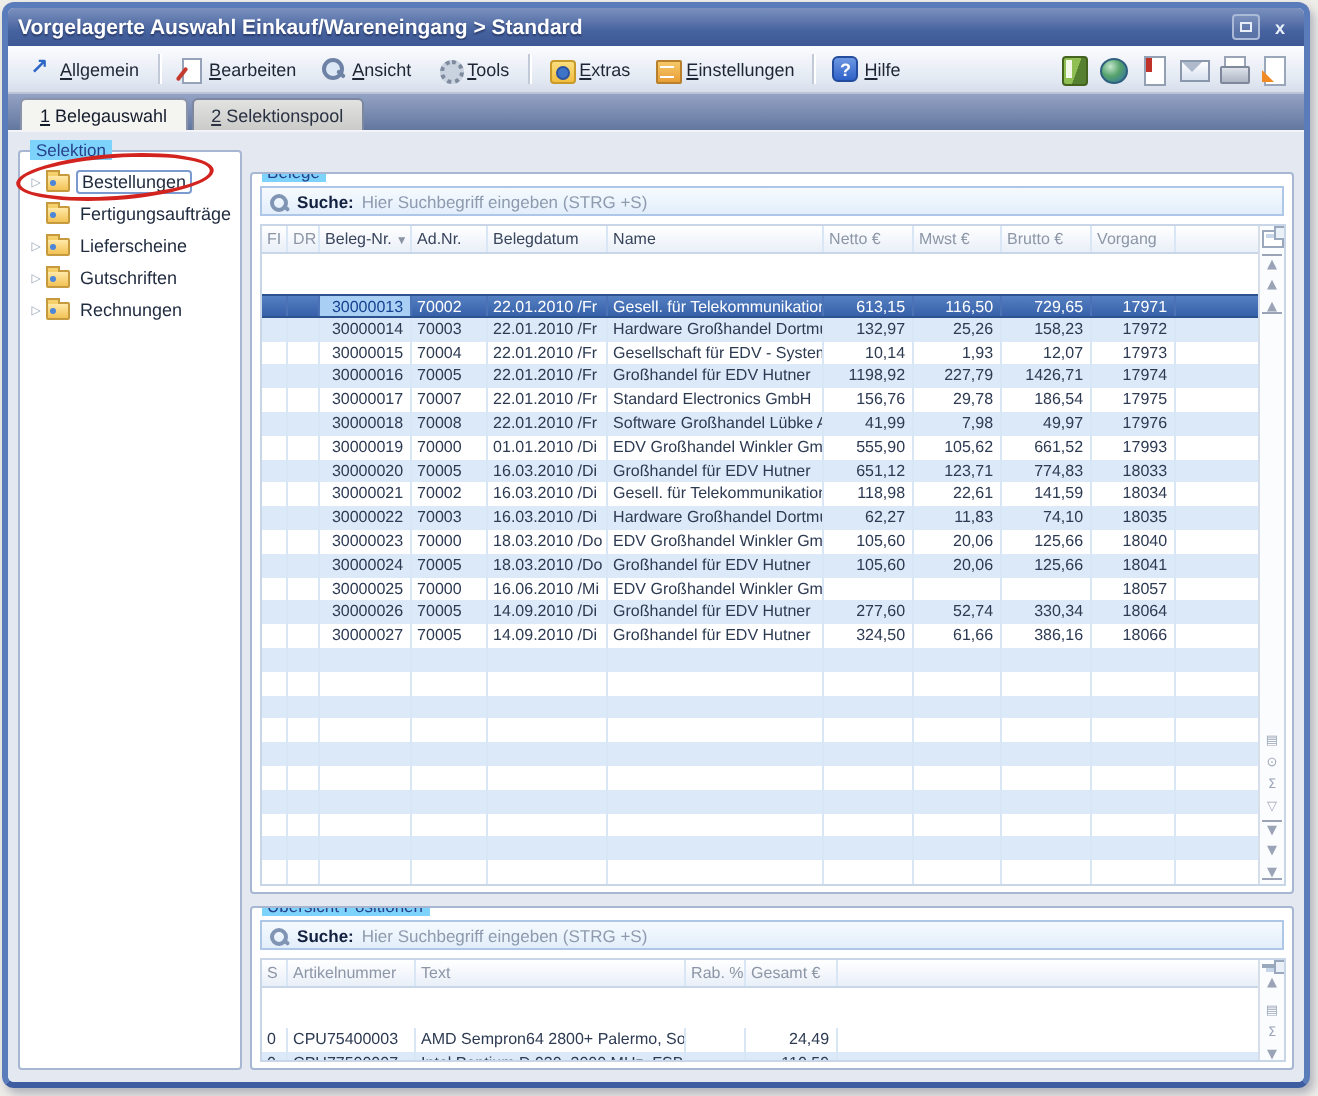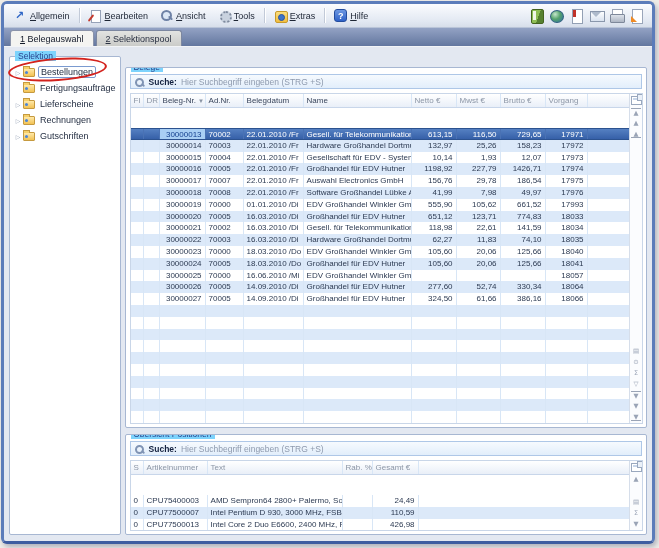--- a/index.html
+++ b/index.html
@@ -194,20 +194,27 @@
   .colpick { width:11px; height:9px; border:1px solid #9AA8BE; background:#fff; position:relative; }
   .colpick::before { content:""; position:absolute; left:1px; top:1px; right:1px; height:2px; background:#C8D6EA; }
   .colpick::after { content:""; position:absolute; right:-3px; top:-3px; width:5px; height:5px;
     background:#EAF0F8; border:1px solid #9AA8BE; }
 </style>
 </head>
 <body>
 
 <div class="window">
 
+  <div class="titlebar">
+    <span class="title-text">Vorgelagerte Auswahl Einkauf/Wareneingang &gt; Standard</span>
+    <span class="win-btn restore">
+        <span class="restore-glyph"></span>
+      </span>
+    <span class="win-btn">x</span>
+  </div>
 
   <div class="menubar">
     <div class="menu-items" id="menu-items">
   <div class="menu-item">
     <span class="ic ic-allgemein"></span>
     <span class="mi-label"><u>A</u>llgemein</span>
   </div>
 <span class="menu-sep"></span>
   <div class="menu-item">
     <span class="ic ic-bearbeiten"></span>
@@ -222,20 +229,24 @@
   <div class="menu-item">
     <span class="ic ic-tools"></span>
     <span class="mi-label"><u>T</u>ools</span>
   </div>
 <span class="menu-sep"></span>
   <div class="menu-item">
     <span class="ic ic-extras"></span>
     <span class="mi-label"><u>E</u>xtras</span>
   </div>
 
+  <div class="menu-item">
+    <span class="ic ic-einstellungen"></span>
+    <span class="mi-label"><u>E</u>instellungen</span>
+  </div>
 <span class="menu-sep"></span>
   <div class="menu-item">
     <span class="ic ic-hilfe"></span>
     <span class="mi-label"><u>H</u>ilfe</span>
   </div>
 </div>
     <div class="menubar-right" id="toolbar-icons">
         <span class="ti ti-package"></span>
         <span class="ti ti-globe"></span>
         <span class="ti ti-docred"></span>
@@ -269,27 +280,27 @@
 
   <div class="tree-item">
     <span class="tw">▷</span>
     <span class="fold"></span>
     <span class="tree-label">Lieferscheine</span>
   </div>
 
   <div class="tree-item">
     <span class="tw">▷</span>
     <span class="fold"></span>
-    <span class="tree-label">Rechnungen</span>
+    <span class="tree-label">Gutschriften</span>
   </div>
 
   <div class="tree-item">
     <span class="tw">▷</span>
     <span class="fold"></span>
-    <span class="tree-label">Gutschriften</span>
+    <span class="tree-label">Rechnungen</span>
   </div>
 </div>
     </div>
 
     <div class="main-col">
 
       <div class="group group-belege">
         <span class="group-label">Belege</span>
         <div class="searchbar">
           <span class="mag"></span>
@@ -363,21 +374,21 @@
                   <span class="cell mc8">1426,71</span>
                   <span class="cell mc9">17974</span>
                   <span class="cell cfill"></span>
                 </div>
                 <div class="trow">
                   <span class="cell mc0"></span>
                   <span class="cell mc1"></span>
                   <span class="cell mc2">30000017</span>
                   <span class="cell mc3">70007</span>
                   <span class="cell mc4">22.01.2010 /Fr</span>
-                  <span class="cell mc5">Auswahl Electronics GmbH</span>
+                  <span class="cell mc5">Standard Electronics GmbH</span>
                   <span class="cell mc6">156,76</span>
                   <span class="cell mc7">29,78</span>
                   <span class="cell mc8">186,54</span>
                   <span class="cell mc9">17975</span>
                   <span class="cell cfill"></span>
                 </div>
                 <div class="trow alt">
                   <span class="cell mc0"></span>
                   <span class="cell mc1"></span>
                   <span class="cell mc2">30000018</span>

